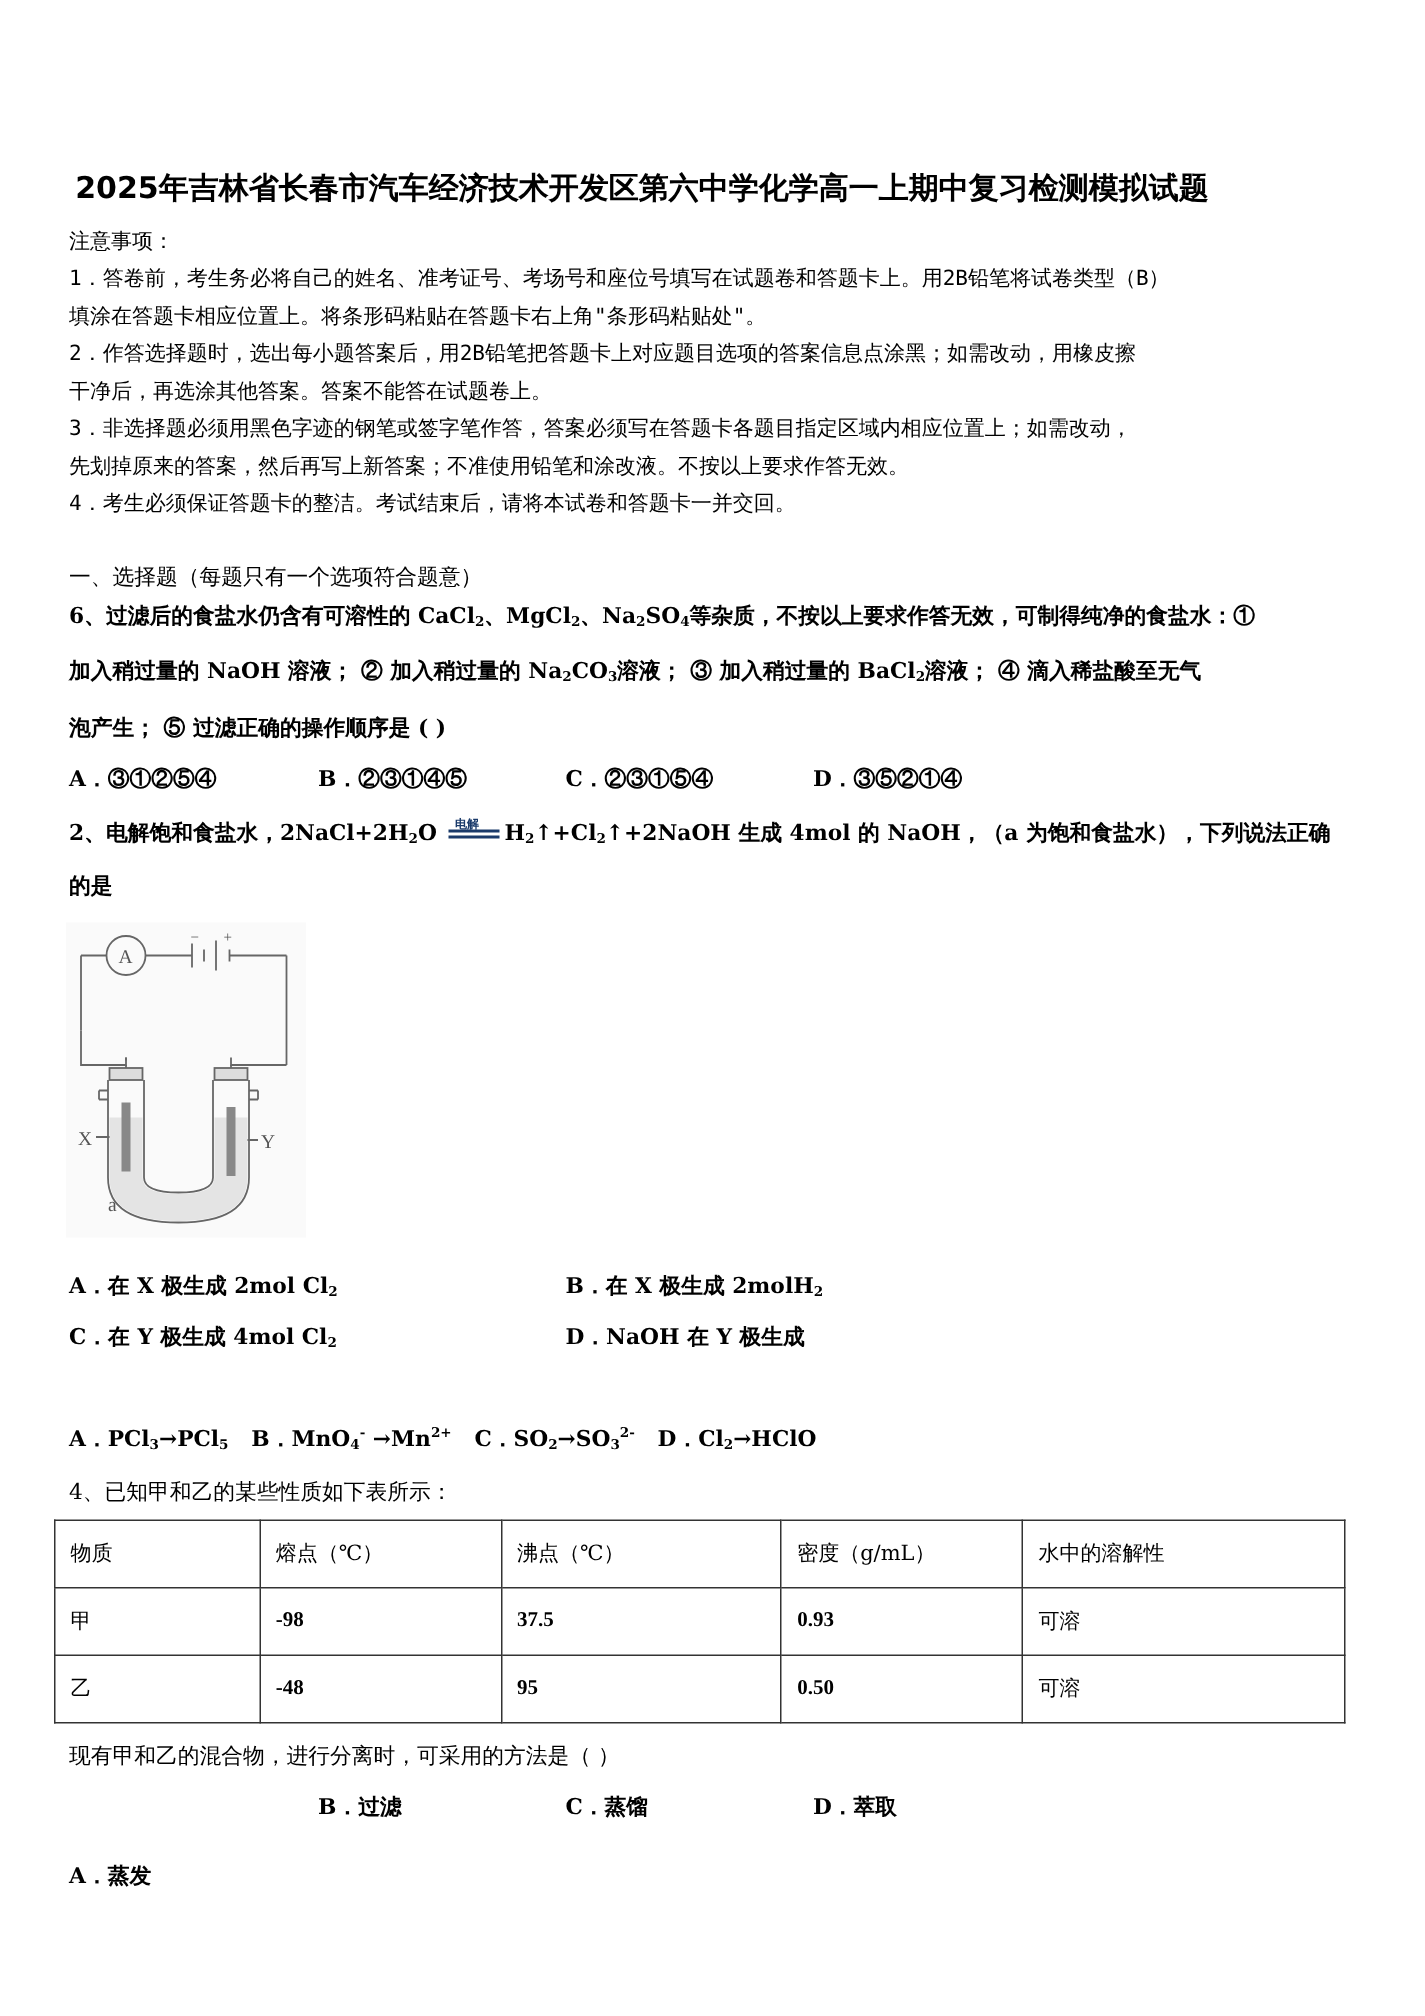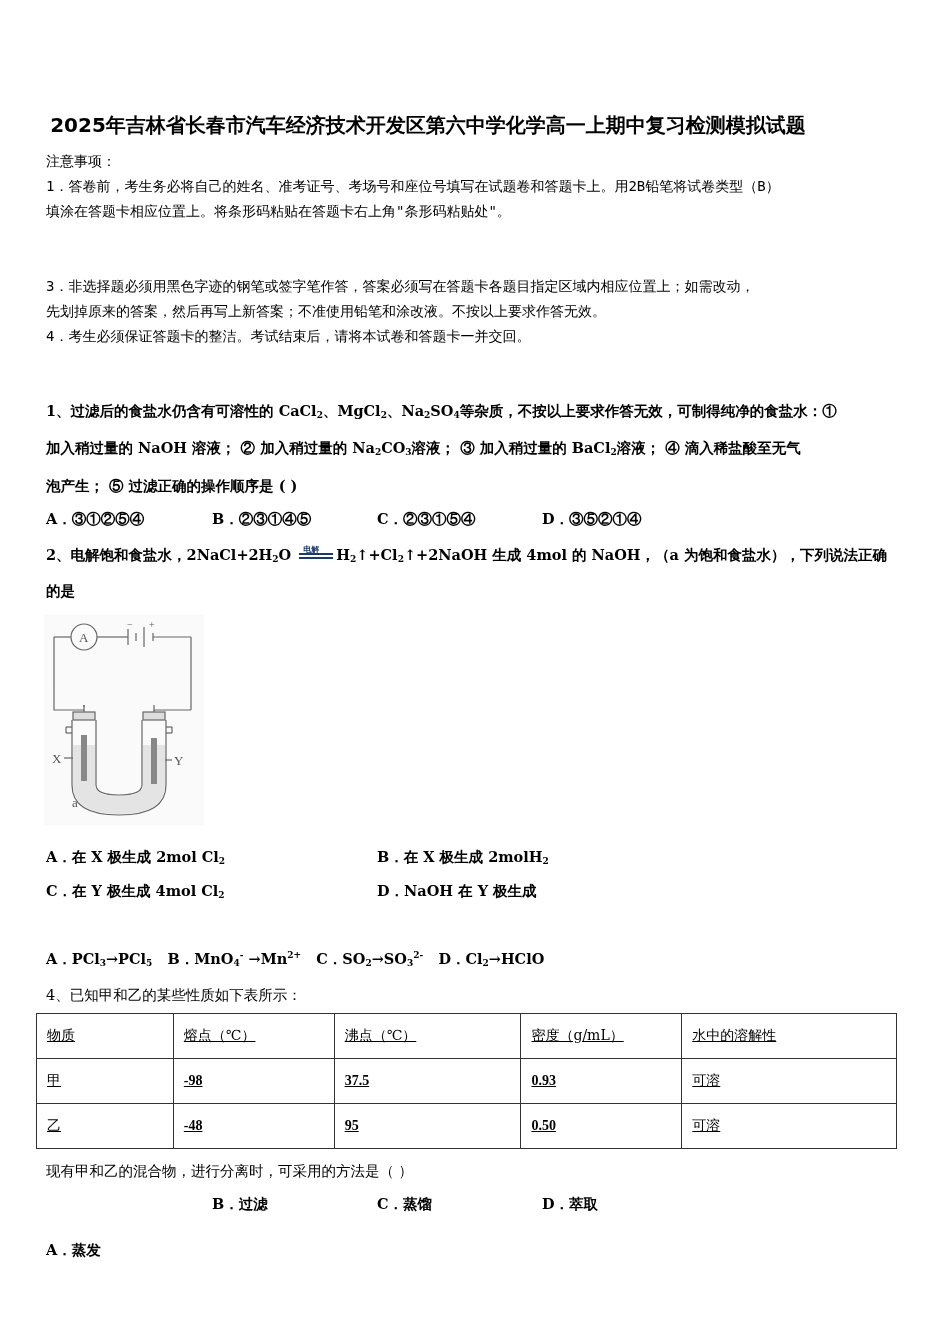--- a/index.html
+++ b/index.html
@@ -15,40 +15,43 @@
   sub, sup { font-size: 9px; }
   sub { vertical-align: -2px; }
   sup { vertical-align: 6px; }
   .opt { position: absolute; font-size: 14.5px; white-space: nowrap; }
   .figure { position: absolute; left: 44px; top: 615px; width: 160px; height: 210px; background: #fafafa; }
   .cond { display: inline-block; position: relative; width: 34px; height: 18px; vertical-align: -2px; margin: 0 3px; }
   .cond .lbl { position: absolute; left: 4px; top: -4px; font-size: 8px; font-weight: bold; color: #1a3a6a; font-family: "DejaVu Sans", sans-serif; }
   .cond .bar1, .cond .bar2 { position: absolute; left: 0; width: 34px; height: 2px; background: #1a3a6a; }
   .cond .bar1 { top: 9px; } .cond .bar2 { top: 13px; }
   table.props { position: absolute; left: 36px; top: 1013px; width: 861px; border-collapse: collapse; font-size: 14px; }
-  table.props td { border: 1.5px solid #333; height: 44px; padding: 0 0 0 10px; vertical-align: middle; text-decoration: underline; }
+  table.props td { border: 1.5px solid #333; height: 44px; padding: 0 0 0 10px; vertical-align: middle; }
   .num { font-family: "Liberation Serif", serif; font-weight: bold; margin-left: 32px; }
 </style>
 </head>
 <body>
 
 <div class="page">
 
   <div class="title">2025年吉林省长春市汽车经济技术开发区第六中学化学高一上期中复习检测模拟试题</div>
 
   <div class="line notice" style="top:151px">注意事项：</div>
   <div class="line notice" style="top:176px">1．答卷前，考生务必将自己的姓名、准考证号、考场号和座位号填写在试题卷和答题卡上。用2B铅笔将试卷类型（B）</div>
   <div class="line notice" style="top:201px">填涂在答题卡相应位置上。将条形码粘贴在答题卡右上角"条形码粘贴处"。</div>
+  <div class="line notice" style="top:226px">2．作答选择题时，选出每小题答案后，用2B铅笔把答题卡上对应题目选项的答案信息点涂黑；如需改动，用橡皮擦</div>
+  <div class="line notice" style="top:251px">干净后，再选涂其他答案。答案不能答在试题卷上。</div>
   <div class="line notice" style="top:276px">3．非选择题必须用黑色字迹的钢笔或签字笔作答，答案必须写在答题卡各题目指定区域内相应位置上；如需改动，</div>
   <div class="line notice" style="top:301px">先划掉原来的答案，然后再写上新答案；不准使用铅笔和涂改液。不按以上要求作答无效。</div>
   <div class="line notice" style="top:326px">4．考生必须保证答题卡的整洁。考试结束后，请将本试卷和答题卡一并交回。</div>
 
+  <div class="line q" style="top:375px">一、选择题（每题只有一个选项符合题意）</div>
 
   <div class="line q b" style="top:401px">
-    <span>1、过滤后的食盐水仍含有可溶性的 CaCl</span><sub>2</sub><span>、MgCl</span><sub>2</sub><span>、Na</span><sub>2</sub><span>SO</span><sub>4</sub><span>等杂质，不按以上要求作答无效，可制得纯净的食盐水：①</span>
+    <span>6、过滤后的食盐水仍含有可溶性的 CaCl</span><sub>2</sub><span>、MgCl</span><sub>2</sub><span>、Na</span><sub>2</sub><span>SO</span><sub>4</sub><span>等杂质，不按以上要求作答无效，可制得纯净的食盐水：①</span>
   </div>
   <div class="line q b" style="top:438px">
     <span>加入稍过量的 NaOH 溶液；   ② 加入稍过量的 Na</span><sub>2</sub><span>CO</span><sub>3</sub><span>溶液；   ③ 加入稍过量的 BaCl</span><sub>2</sub><span>溶液；   ④ 滴入稀盐酸至无气</span>
   </div>
   <div class="line q b" style="top:476px">泡产生；   ⑤ 过滤正确的操作顺序是 (      )</div>
   <div class="opt b" style="left:46px; top:510px">A．③①②⑤④</div>
   <div class="opt b" style="left:212px; top:510px">B．②③①④⑤</div>
   <div class="opt b" style="left:377px; top:510px">C．②③①⑤④</div>
   <div class="opt b" style="left:542px; top:510px">D．③⑤②①④</div>
 

